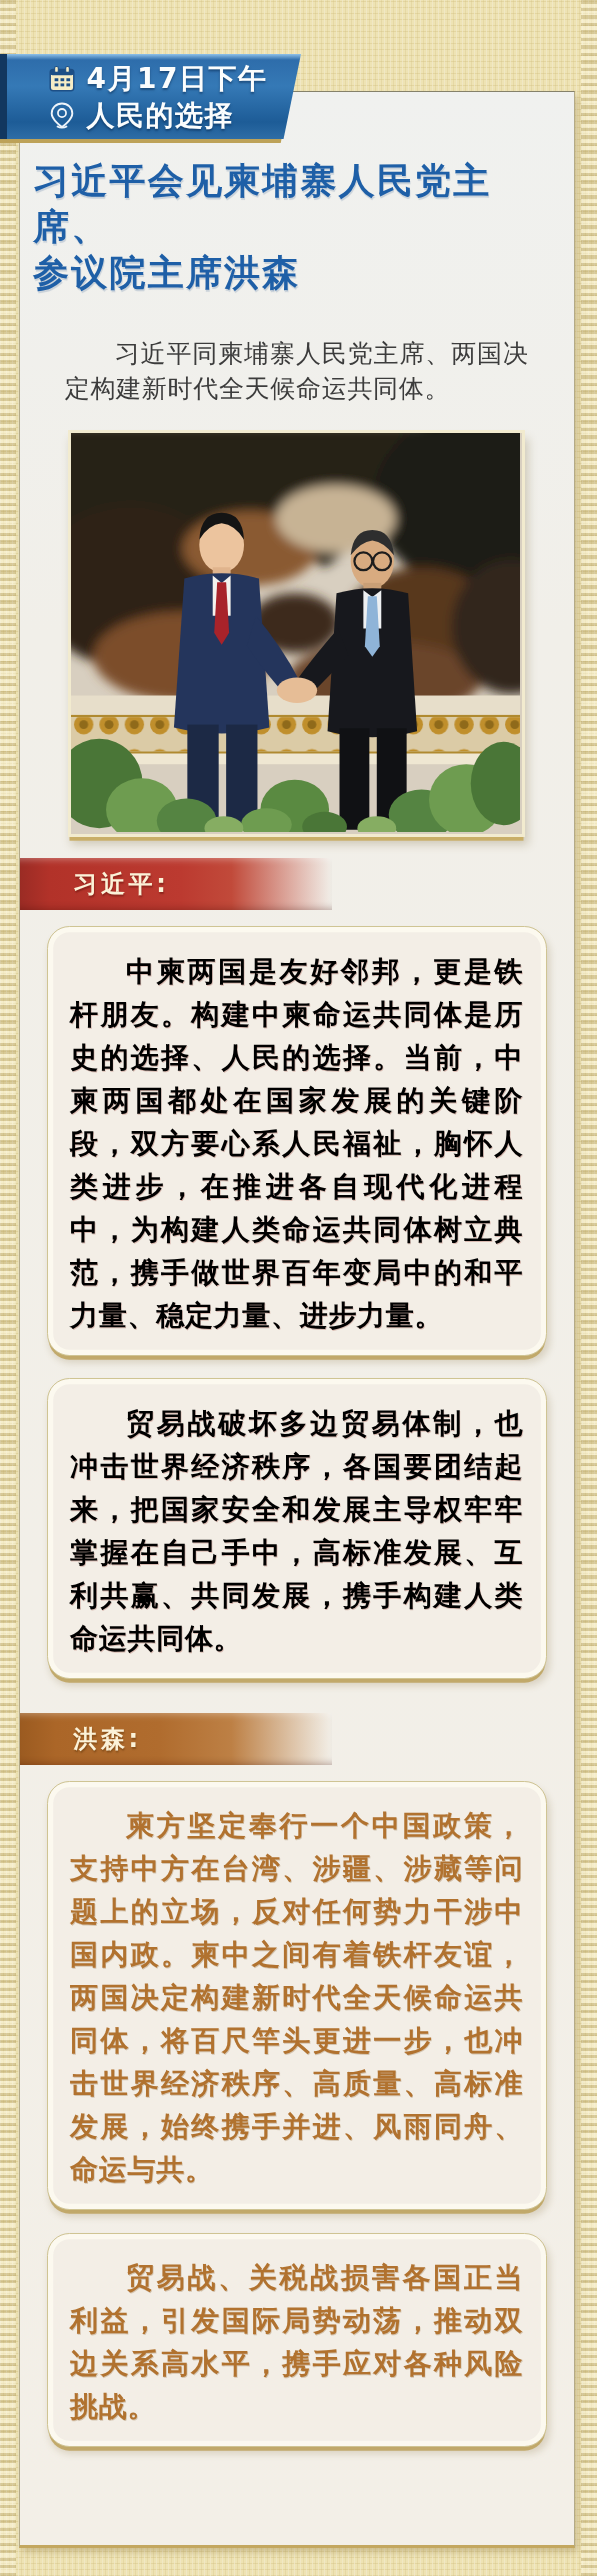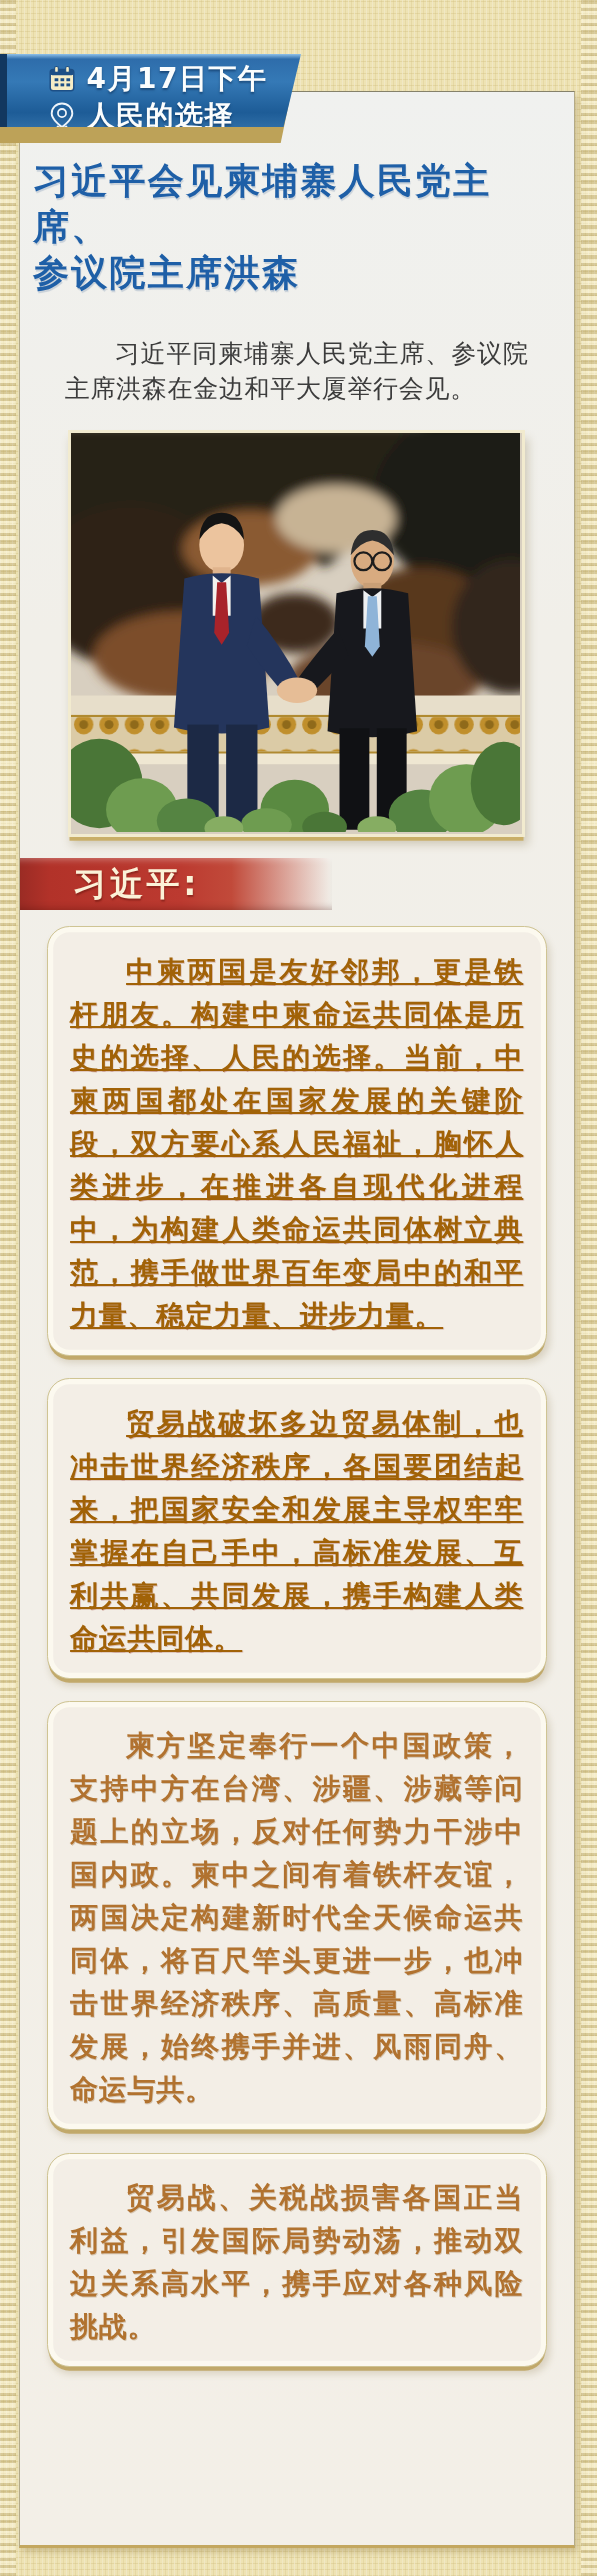--- a/index.html
+++ b/index.html
@@ -19,21 +19,21 @@
   
   .card{position:absolute;left:18.7px;top:91px;width:556px;height:2457px;box-sizing:border-box;
     background:linear-gradient(180deg,#f0f1ef 0%,#f1efe9 22%,#f3efe7 100%);
     border:1.5px solid #b3aa88;border-top-color:#85816a;border-bottom:3px solid #c3a75f;
     box-shadow:3px 4.5px 6.7px rgba(140,118,64,.35);
     overflow:hidden;}
 
   
   .top-banner-shadow{position:absolute;left:0;top:59px;width:298px;height:84px;
     clip-path:polygon(0 0,100% 0,94.2% 100%,0 100%);background:#bda258;z-index:3;}
-  .top-banner{position:absolute;left:0;top:54px;width:301px;height:73px;box-sizing:border-box;
+  .top-banner{position:absolute;left:0;top:54px;width:301px;height:85px;box-sizing:border-box;
     clip-path:polygon(0 0,100% 0,94.2% 100%,0 100%);
     background:linear-gradient(180deg,#8fc1e9 0%,#2e6dab 7%,#3579b6 38%,#1d5c97 80%,#2e6da6 100%);
     z-index:4;padding:6px 0 13px 48px;}
   .top-banner::before{content:"";position:absolute;left:0;top:0;bottom:0;width:6.7px;
     background:#12375f;}
   .banner-row{display:flex;align-items:center;gap:10.5px;height:37px;color:#fbfdfd;
     font-size:28px;font-weight:600;letter-spacing:1.5px;text-shadow:0 1.5px 2.2px rgba(8,40,78,.55);}
   .banner-icon{width:28px;height:28px;flex:0 0 28px;}
 
   
@@ -44,53 +44,53 @@
 
   
   .photo-frame{margin:24px auto 0;width:457px;height:407px;box-sizing:border-box;
     border:3.7px solid #f2ebcf;background:#d8cfc0;
     box-shadow:0 5.2px 0 -1.5px #c9ae67, 3px 7.5px 9px rgba(120,100,50,.28);}
   .photo-frame svg{display:block;width:449px;height:399px;}
 
   
   .speaker-banner{position:relative;margin-top:21px;margin-left:-1.5px;height:52px;width:314px;
     display:flex;align-items:center;padding-left:55px;box-sizing:border-box;
-    font-size:33px;font-weight:700;letter-spacing:3.7px;color:#fbf2d8;
+    font-size:24px;font-weight:700;letter-spacing:3.7px;color:#fbf2d8;
     box-shadow:inset 0 6.7px 7.5px -5.2px rgba(255,255,255,.35), inset 0 -6.7px 7.5px -5.2px rgba(60,10,0,.30);}
   .speaker-banner.xi{background:linear-gradient(90deg,#992b24 0%,#b23229 10%,#bc3a30 52%,#c14a3a 68%,rgba(193,74,58,0) 100%);
     text-shadow:0.7px 1.5px 1.5px rgba(90,15,8,.45);}
   .speaker-banner.hun{margin-top:34px;
     background:linear-gradient(90deg,#9a5a20 0%,#ab6628 12%,#b06c2e 45%,#bd8045 68%,rgba(190,132,80,0) 100%);
     text-shadow:0.7px 1.5px 1.5px rgba(90,50,8,.45);}
 
   
   .quote-box{margin:16.4px 27px 0;box-sizing:border-box;background:#f3eee6;
     border:1.5px solid #cfc493;border-radius:22.4px;padding:22.4px 22.4px 18px;
     box-shadow:inset 0 0 0 5.2px #fcf9ef, 0 5.2px 0 -1.5px rgba(186,158,84,.8), 2.2px 6.7px 7.5px rgba(130,110,60,.22);}
   .quote-box + .quote-box{margin-top:22.4px;}
   .quote-text{margin:0;font-size:28px;line-height:43px;font-weight:700;text-align:justify;
     text-indent:2em;letter-spacing:0.7px;}
-  .quote-text.xi-text{color:#a16207;text-shadow:0.7px 0.7px 0 rgba(140,30,20,.25);text-decoration:underline;}
+  .quote-text.xi-text{color:#000000;text-shadow:0.7px 0.7px 0 rgba(140,30,20,.25);}
   .quote-text.hun-text{color:#b1722f;text-shadow:0.7px 0.7px 0 rgba(120,70,15,.25);}
 </style>
 </head>
 <body>
 
 <div class="page">
   <div class="edge left"></div>
   <div class="edge right"></div>
 
   <div class="card">
 
     <div class="title">
       <div>习近平会见柬埔寨人民党主席、</div>
       <div>参议院主席洪森</div>
     </div>
 
-    <p class="intro">习近平同柬埔寨人民党主席、参议院主席洪森在金边和平大厦举行会见。</p>
+    <p class="intro">习近平同柬埔寨人民党主席、两国决定构建新时代全天候命运共同体。</p>
 
     <div class="photo-frame">
       <svg viewBox="0 0 602 535" preserveAspectRatio="none">
         <defs>
           <filter id="soft" x="-20%" y="-20%" width="140%" height="140%">
             <feGaussianBlur stdDeviation="7"></feGaussianBlur>
           </filter>
           <pattern id="orn" width="34" height="46" patternUnits="userSpaceOnUse">
             <rect width="34" height="46" fill="#dbcba6"></rect>
             <circle cx="17" cy="23" r="13" fill="#c08f2c"></circle>
@@ -168,20 +168,23 @@
     <div class="speaker-banner xi">
       <span>习近平:</span>
     </div>
     <div class="quote-box">
       <p class="quote-text xi-text">中柬两国是友好邻邦，更是铁杆朋友。构建中柬命运共同体是历史的选择、人民的选择。当前，中柬两国都处在国家发展的关键阶段，双方要心系人民福祉，胸怀人类进步，在推进各自现代化进程中，为构建人类命运共同体树立典范，携手做世界百年变局中的和平力量、稳定力量、进步力量。</p>
     </div>
     <div class="quote-box">
       <p class="quote-text xi-text">贸易战破坏多边贸易体制，也冲击世界经济秩序，各国要团结起来，把国家安全和发展主导权牢牢掌握在自己手中，高标准发展、互利共赢、共同发展，携手构建人类命运共同体。</p>
     </div>
 
+    <div class="speaker-banner hun">
+      <span>洪森:</span>
+    </div>
     <div class="quote-box">
       <p class="quote-text hun-text">柬方坚定奉行一个中国政策，支持中方在台湾、涉疆、涉藏等问题上的立场，反对任何势力干涉中国内政。柬中之间有着铁杆友谊，两国决定构建新时代全天候命运共同体，将百尺竿头更进一步，也冲击世界经济秩序、高质量、高标准发展，始终携手并进、风雨同舟、命运与共。</p>
     </div>
     <div class="quote-box">
       <p class="quote-text hun-text">贸易战、关税战损害各国正当利益，引发国际局势动荡，推动双边关系高水平，携手应对各种风险挑战。</p>
     </div>
   </div>
 
   <div class="top-banner-shadow"></div>
   <div class="top-banner">

